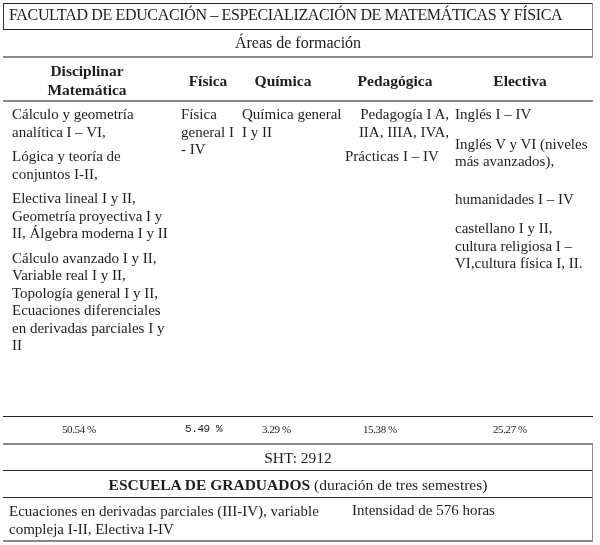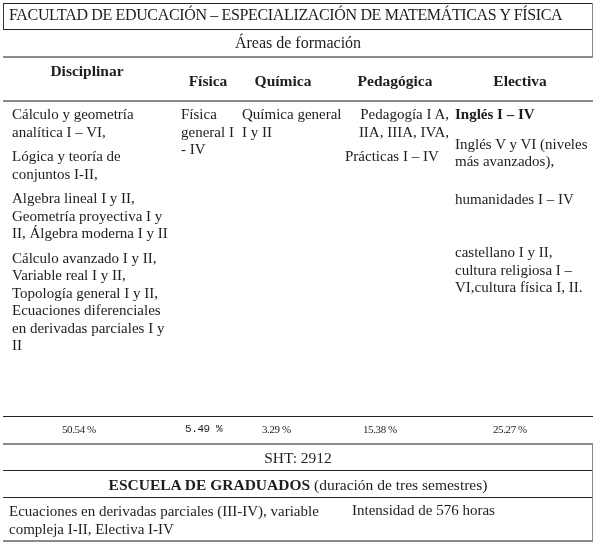--- a/index.html
+++ b/index.html
@@ -40,46 +40,47 @@
 
 <div class="vline dark" style="left:3px; top:3px; height:26px;"></div>
 <div class="vline" style="left:592px; top:3px; height:54px;"></div>
 <div class="vline" style="left:592px; top:443px; height:98px;"></div>
 
 <div class="row-text title">FACULTAD DE EDUCACIÓN – ESPECIALIZACIÓN DE MATEMÁTICAS Y FÍSICA</div>
 <div class="row-text areas">Áreas de formación</div>
 
 <div class="th" style="left:12px; top:61px; width:150px;">
   <div>Disciplinar</div>
+  <div>Matemática</div>
 </div>
 <div class="th" style="left:178px; top:71px; width:60px;">Física</div>
 <div class="th" style="left:238px; top:71px; width:90px;">Química</div>
 <div class="th" style="left:340px; top:71px; width:110px;">Pedagógica</div>
 <div class="th" style="left:455px; top:71px; width:130px;">Electiva</div>
 
 <div class="cell" style="left:12px; top:106px; width:162px;">
   <p>Cálculo y geometría analítica I – VI,</p>
   <p>Lógica y teoría de conjuntos I-II,</p>
-  <p>Algebra lineal I y II, Geometría proyectiva I y II, Álgebra moderna I y II</p>
+  <p>Electiva lineal I y II, Geometría proyectiva I y II, Álgebra moderna I y II</p>
   <p>Cálculo avanzado I y II, Variable real I y II, Topología general I y II, Ecuaciones diferenciales en derivadas parciales I y II</p>
 </div>
 <div class="cell" style="left:181px; top:106px; width:56px;">
   <p>Física general I - IV</p>
 </div>
 <div class="cell" style="left:242px; top:106px; width:100px;">
   <p>Química general I y II</p>
 </div>
 <div class="cell" style="left:345px; top:106px; width:104px;">
   <p style="text-align:right;">Pedagogía I A, IIA, IIIA, IVA,</p>
   <p>Prácticas I – IV</p>
 </div>
 <div class="cell" style="left:455px; top:106px; width:135px;">
-  <p style="margin-bottom:12px;font-weight:bold;">Inglés I – IV</p>
+  <p style="margin-bottom:12px;">Inglés I – IV</p>
   <p style="margin-bottom:20px;">Inglés V y VI (niveles más avanzados),</p>
-  <p style="margin-bottom:36px;">humanidades I – IV</p>
+  <p style="margin-bottom:12px;">humanidades I – IV</p>
   <p>castellano I y II, cultura religiosa I – VI,cultura física I, II.</p>
 </div>
 
 <div class="pct" style="left:62px;">50.54 %</div>
 <div class="pct" style="left:185px;font-family:Liberation Mono, monospace;">5.49 %</div>
 <div class="pct" style="left:262px;">3.29 %</div>
 <div class="pct" style="left:363px;">15.38 %</div>
 <div class="pct" style="left:493px;">25.27 %</div>
 
 <div class="row-text sht">SHT: 2912</div>

